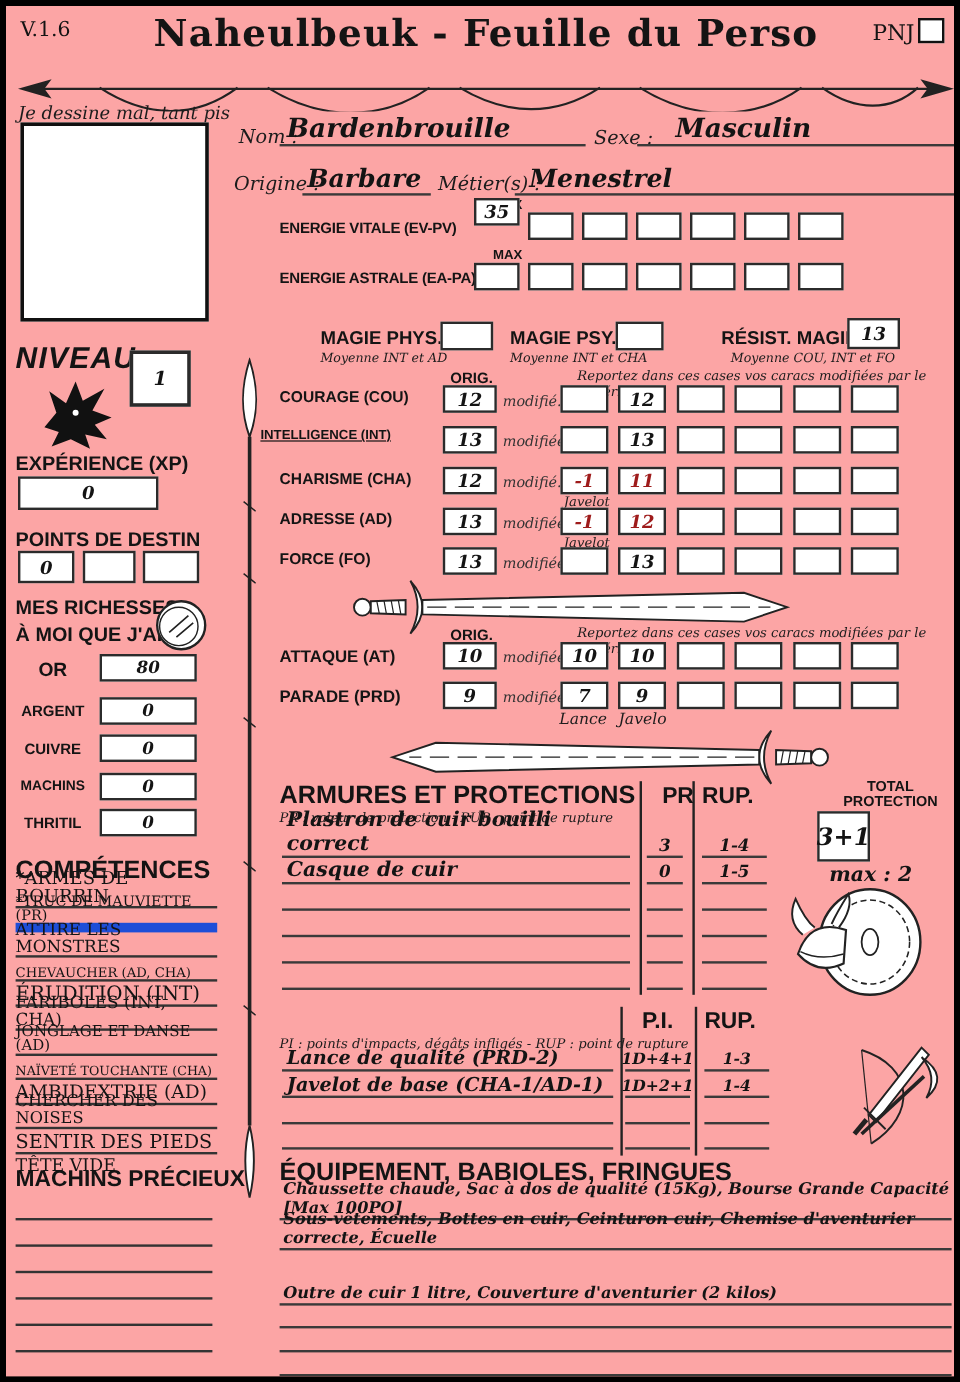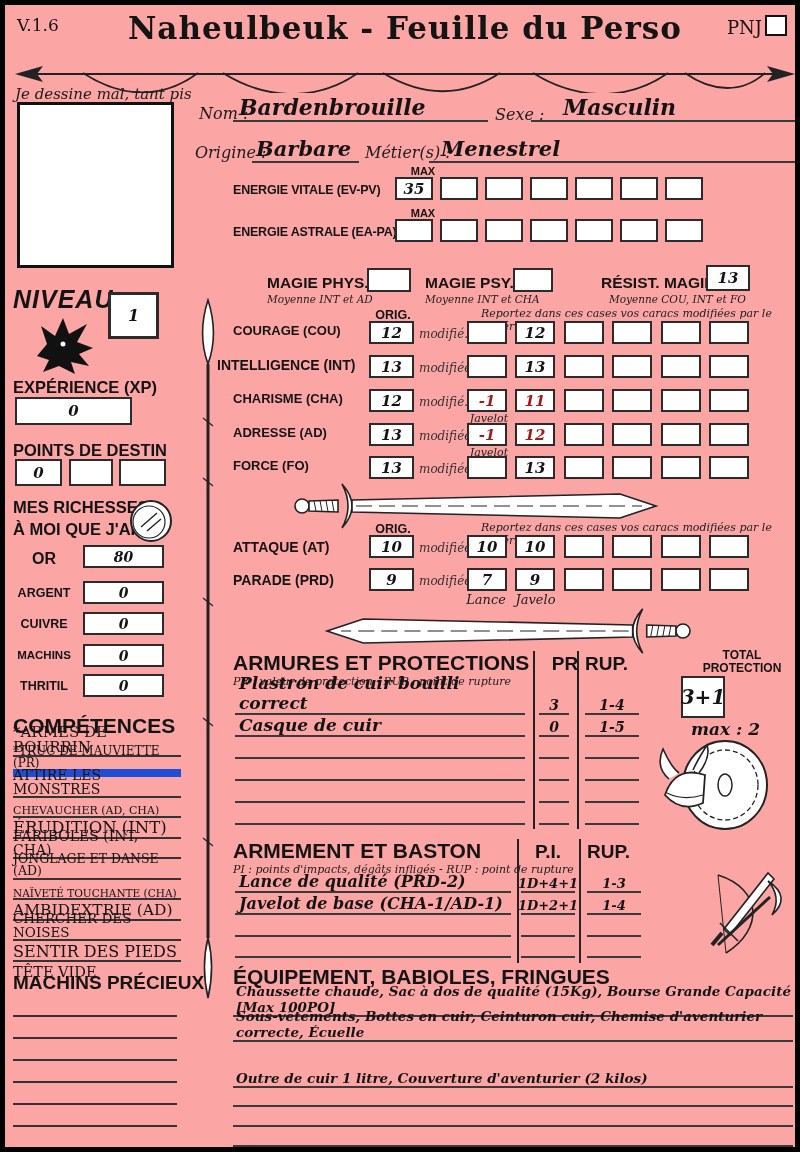--- a/index.html
+++ b/index.html
@@ -120,21 +120,21 @@
   <div class="ulf hw" style="left:228px;top:88px;width:255px;height:29px;font-size:22px;padding-left:6px;">Bardenbrouille</div>
   <div class="abs cal" style="left:490px;top:100px;font-size:16px;">Sexe :</div>
   <div class="ulf hw" style="left:526px;top:88px;width:264px;height:29px;font-size:22px;padding-left:32px;">Masculin</div>
   <div class="abs cal" style="left:190px;top:138px;font-size:16px;">Origine :</div>
   <div class="ulf hw" style="left:247px;top:128px;width:107px;height:30px;font-size:21px;padding-left:4px;">Barbare</div>
   <div class="abs cal" style="left:360px;top:138px;font-size:16px;">Métier(s) :</div>
   <div class="ulf hw" style="left:424px;top:128px;width:366px;height:30px;font-size:21px;padding-left:12px;">Menestrel</div>
 
   <div class="abs b" style="left:228px;top:178px;font-size:12.5px;letter-spacing:-0.2px;">ENERGIE VITALE (EV-PV)</div>
   <div class="abs b ctr" style="left:398px;top:160px;width:40px;display:flex;font-size:11px;">MAX</div>
-  <div class="box hw" style="left:390px;top:172px;width:38px;height:23px;font-size:15px;">35</div>
+  <div class="box hw" style="left:390px;top:160px;width:38px;height:23px;font-size:15px;">35</div>
   <div class="box hw" style="left:435px;top:172px;width:38px;height:23px;font-size:15px;"></div>
   <div class="box hw" style="left:480px;top:172px;width:38px;height:23px;font-size:15px;"></div>
   <div class="box hw" style="left:525px;top:172px;width:38px;height:23px;font-size:15px;"></div>
   <div class="box hw" style="left:570px;top:172px;width:38px;height:23px;font-size:15px;"></div>
   <div class="box hw" style="left:615px;top:172px;width:38px;height:23px;font-size:15px;"></div>
   <div class="box hw" style="left:660px;top:172px;width:38px;height:23px;font-size:15px;"></div>
 
   <div class="abs b" style="left:228px;top:220px;font-size:12.5px;letter-spacing:-0.2px;">ENERGIE ASTRALE (EA-PA)</div>
   <div class="abs b ctr" style="left:398px;top:202px;width:40px;display:flex;font-size:11px;">MAX</div>
   <div class="box hw" style="left:390px;top:214px;width:38px;height:23px;font-size:15px;"></div>
@@ -161,21 +161,21 @@
   <div class="abs b" style="left:228px;top:318px;font-size:13px;">COURAGE (COU)</div>
   <div class="box hw" style="left:364px;top:316px;width:45px;height:23px;font-size:15px;">12</div>
   <div class="abs cal" style="left:414px;top:322px;font-size:12px;color:#333;">modifié...</div>
   <div class="box hw" style="left:462px;top:316px;width:40px;height:23px;font-size:15px;"></div>
   <div class="box hw" style="left:510px;top:316px;width:40px;height:23px;font-size:15px;">12</div>
   <div class="box hw" style="left:559px;top:316px;width:40px;height:23px;font-size:15px;"></div>
   <div class="box hw" style="left:607px;top:316px;width:40px;height:23px;font-size:15px;"></div>
   <div class="box hw" style="left:656px;top:316px;width:40px;height:23px;font-size:15px;"></div>
   <div class="box hw" style="left:704px;top:316px;width:40px;height:23px;font-size:15px;"></div>
 
-  <div class="abs b" style="left:212px;top:352px;font-size:14px;">INTELLIGENCE (INT)</div>
+  <div class="abs b" style="left:212px;top:352px;font-size:11px;text-decoration:underline;">INTELLIGENCE (INT)</div>
   <div class="box hw" style="left:364px;top:350px;width:45px;height:23px;font-size:15px;">13</div>
   <div class="abs cal" style="left:414px;top:356px;font-size:12px;color:#333;">modifiée...</div>
   <div class="box hw" style="left:462px;top:350px;width:40px;height:23px;font-size:15px;"></div>
   <div class="box hw" style="left:510px;top:350px;width:40px;height:23px;font-size:15px;">13</div>
   <div class="box hw" style="left:559px;top:350px;width:40px;height:23px;font-size:15px;"></div>
   <div class="box hw" style="left:607px;top:350px;width:40px;height:23px;font-size:15px;"></div>
   <div class="box hw" style="left:656px;top:350px;width:40px;height:23px;font-size:15px;"></div>
   <div class="box hw" style="left:704px;top:350px;width:40px;height:23px;font-size:15px;"></div>
 
   <div class="abs b" style="left:228px;top:386px;font-size:13px;">CHARISME (CHA)</div>
@@ -293,21 +293,20 @@
   <svg class="abs" style="left:648px;top:732px;" width="118" height="95" viewBox="0 0 118 95">
     <ellipse cx="72" cy="48" rx="42" ry="44" fill="#fff" stroke="#222" stroke-width="2"></ellipse>
     <ellipse cx="72" cy="48" rx="33" ry="35" fill="none" stroke="#222" stroke-width="1.3" stroke-dasharray="5,3"></ellipse>
     <ellipse cx="72" cy="48" rx="7" ry="11" fill="#fff" stroke="#222" stroke-width="1.5"></ellipse>
     <path d="M12,58 Q22,28 52,38 L50,66 Q28,76 12,58 Z" fill="#fff" stroke="#222" stroke-width="1.8"></path>
     <path d="M16,42 Q2,30 10,12 Q18,30 26,36" fill="#fff" stroke="#222" stroke-width="1.6"></path>
     <path d="M46,36 Q58,20 54,8 Q44,24 40,33" fill="#fff" stroke="#222" stroke-width="1.6"></path>
     <path d="M14,56 Q30,64 50,58" fill="none" stroke="#222" stroke-width="1.2"></path>
   </svg>
 
-  <div class="abs b" style="left:228px;top:834px;font-size:21px;">ARMEMENT ET BASTON</div>
   <div class="abs cal" style="left:228px;top:858px;font-size:11px;">PI : points d'impacts, dégâts infligés - RUP : point de rupture</div>
   <div class="vline" style="left:512px;top:834px;height:124px;"></div>
   <div class="vline" style="left:574px;top:834px;height:124px;"></div>
   <div class="abs b ctr" style="left:512px;top:836px;width:62px;display:flex;font-size:19px;">P.I.</div>
   <div class="abs b" style="left:582px;top:836px;font-size:19px;">RUP.</div>
 
   <div class="ulf hw" style="left:230px;top:866px;width:276px;height:22px;font-size:16px;padding-left:4px;">Lance de qualité (PRD-2)</div>
   <div class="ulf hw ctr" style="left:516px;top:866px;width:54px;height:22px;font-size:13px;">1D+4+1</div>
   <div class="ulf hw ctr" style="left:582px;top:866px;width:54px;height:22px;font-size:13px;">1-3</div>
   <div class="ulf hw" style="left:230px;top:888px;width:276px;height:22px;font-size:16px;padding-left:4px;">Javelot de base (CHA-1/AD-1)</div>

